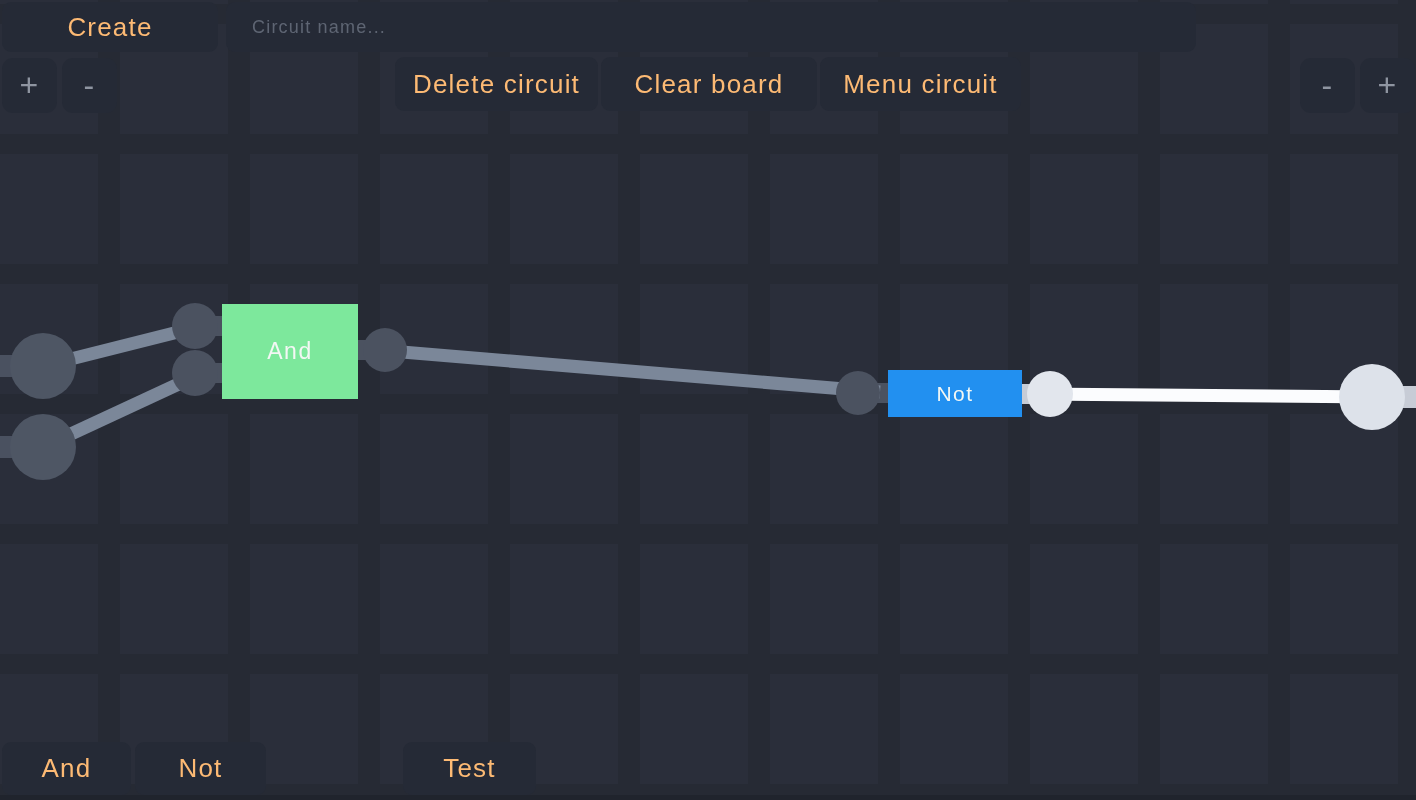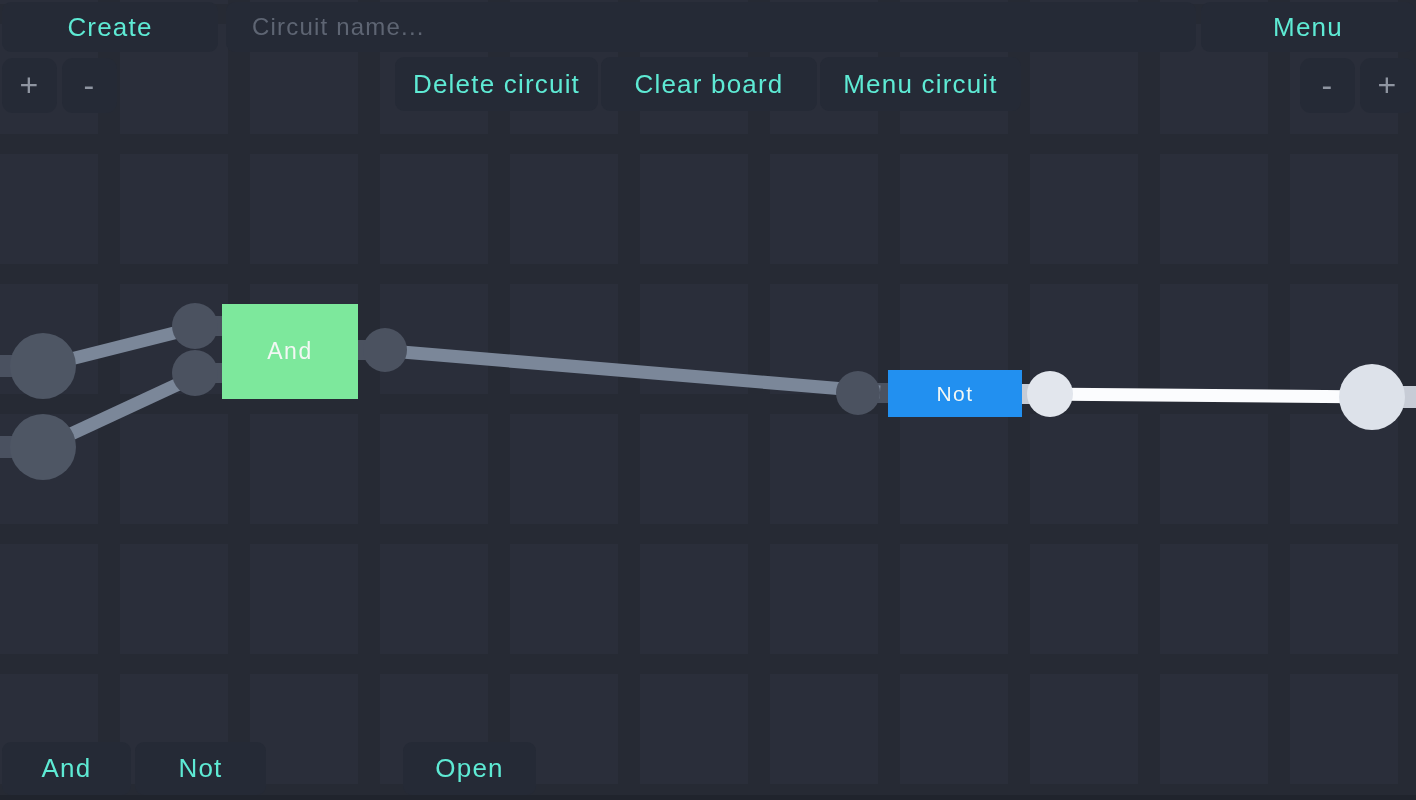--- a/index.html
+++ b/index.html
@@ -33,21 +33,21 @@
     cursor: pointer;
   }
   .gate-and { left: 222px; top: 304px; width: 136px; height: 95px; background: #7de89c; }
   .gate-not { left: 888px; top: 370px; width: 134px; height: 47px; background: #2290f0; font-size: 21px; }
 
   .btn {
     position: absolute;
     background: #252a36;
     border: none;
     border-radius: 9px;
-    color: #5eead4;
+    color: #fdba74;
     font-family: "Liberation Sans", sans-serif;
     font-size: 26px;
     font-weight: 300;
     letter-spacing: 1.2px;
     display: flex; align-items: center; justify-content: center;
     z-index: 3;
     cursor: pointer;
     padding: 0;
   }
   .zoom-btn {
@@ -55,21 +55,21 @@
     color: #8f95a1;
     border-radius: 11px;
   }
   .text-input {
     position: absolute;
     background: #252a36;
     border: none;
     border-radius: 9px;
     color: #0ea5e9;
     font-family: "Liberation Sans", sans-serif;
-    font-size: 24px;
+    font-size: 18px;
     font-weight: 300;
     letter-spacing: 1.2px;
     padding: 0 26px;
     z-index: 3;
     box-sizing: border-box;
     outline: none;
   }
   .text-input::placeholder { color: #5e6573; }
 
   
@@ -131,28 +131,27 @@
 
   <div class="gate gate-and">
     <span>And</span>
   </div>
   <div class="gate gate-not">
     <span>Not</span>
   </div>
 
   <button class="btn create-btn">Create</button>
   <input class="text-input name-input" type="text" placeholder="Circuit name..." style="">
-  <button class="btn menu-btn">Menu</button>
 
   <button class="btn zoom-btn zoom-in-l">+</button>
   <button class="btn zoom-btn zoom-out-l">-</button>
   <button class="btn clear-btn">Clear board</button>
   <button class="btn delete-btn">Delete circuit</button>
   <button class="btn open-btn">Menu circuit</button>
   <button class="btn zoom-btn zoom-out-r">-</button>
   <button class="btn zoom-btn zoom-in-r">+</button>
 
   <button class="btn pal-and">And</button>
   <button class="btn pal-not">Not</button>
-  <button class="btn pal-test">Open</button>
+  <button class="btn pal-test">Test</button>
 
   <div class="bottom-edge"></div>
 </div>
 
 </body></html>

